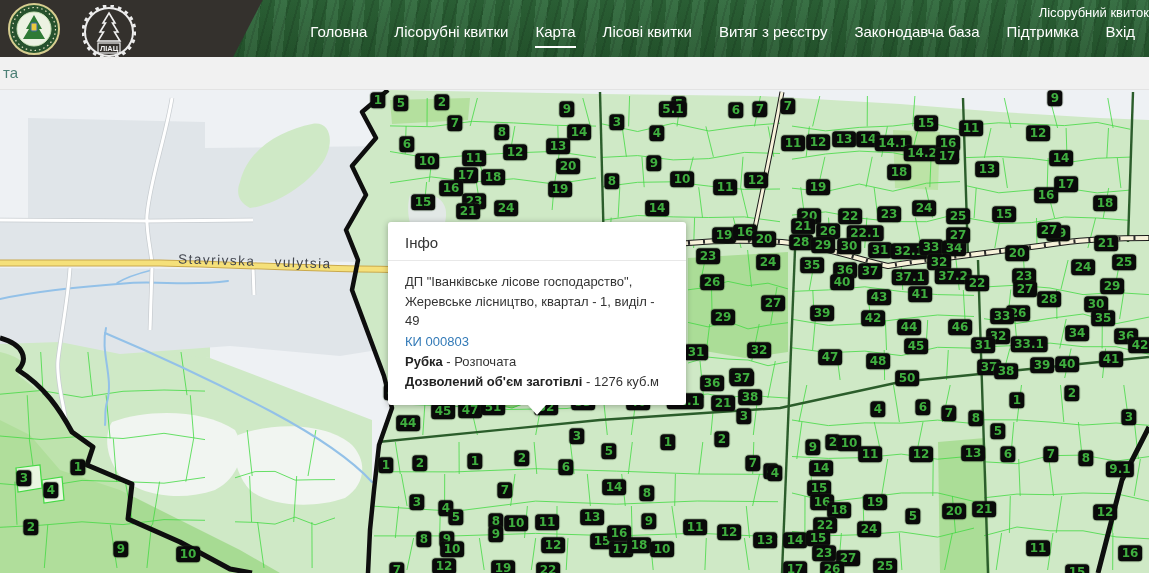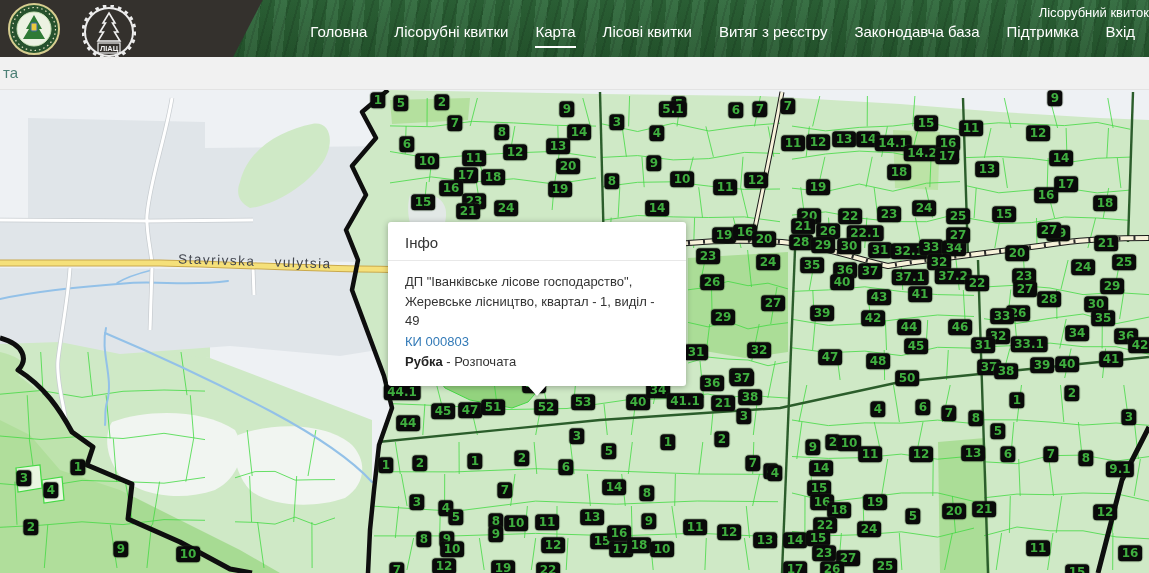--- a/index.html
+++ b/index.html
@@ -625,16 +625,17 @@
       <div class="chip" style="left: 1130px; top: 463px;">16</div>
       <div class="chip" style="left: 1077px; top: 482px;">15</div>
     </div>
 
   <div class="popup">
     <div class="popup-h">Інфо</div>
     <div class="popup-b">
       <div class="field">ДП "Іванківське лісове господарство", Жеревське лісництво, квартал - 1, виділ - 49</div>
       <a>КИ 000803</a>
       <div class="field"><b>Рубка</b><span> - </span><span>Розпочата</span></div>
+      <div class="field"><b>Дозволений об'єм заготівлі</b><span> - </span><span>1276 куб.м</span></div>
     </div>
     <div class="popup-arrow"></div>
   </div>
 </div>
 
 </body></html>

